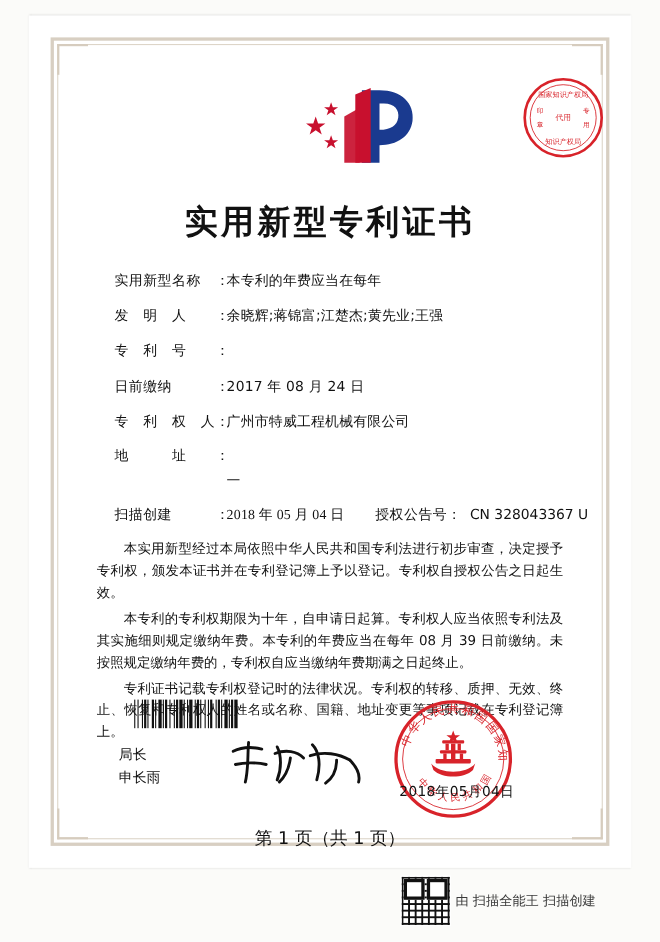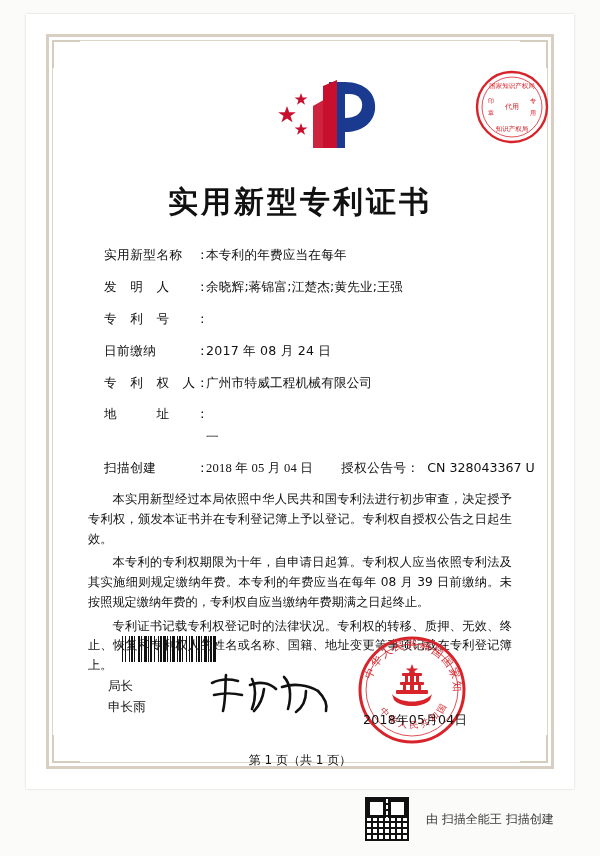--- a/index.html
+++ b/index.html
@@ -201,32 +201,32 @@
     letter-spacing: 0.3px;
     white-space: nowrap;
   }
 
   
   #page-footer {
     position: absolute;
     left: 0; right: 0;
     top: 738px;
     text-align: center;
-    font-size: 12px;
+    font-size: 16px;
     color: #111;
   }
 
   
   #scan-footer {
     position: absolute;
     left: 364px;
     top: 796px;
     display: flex;
     align-items: center;
-    gap: 16px;
+    gap: 4px;
     font-size: 12px;
     color: #3a3a3a;
   }
   #qr {
     width: 44px;
     height: 44px;
     background:
       linear-gradient(90deg,#111 2px, transparent 2px) 0 0/6px 6px,
       linear-gradient(#111 2px, transparent 2px) 0 0/6px 6px,
       #fff;

